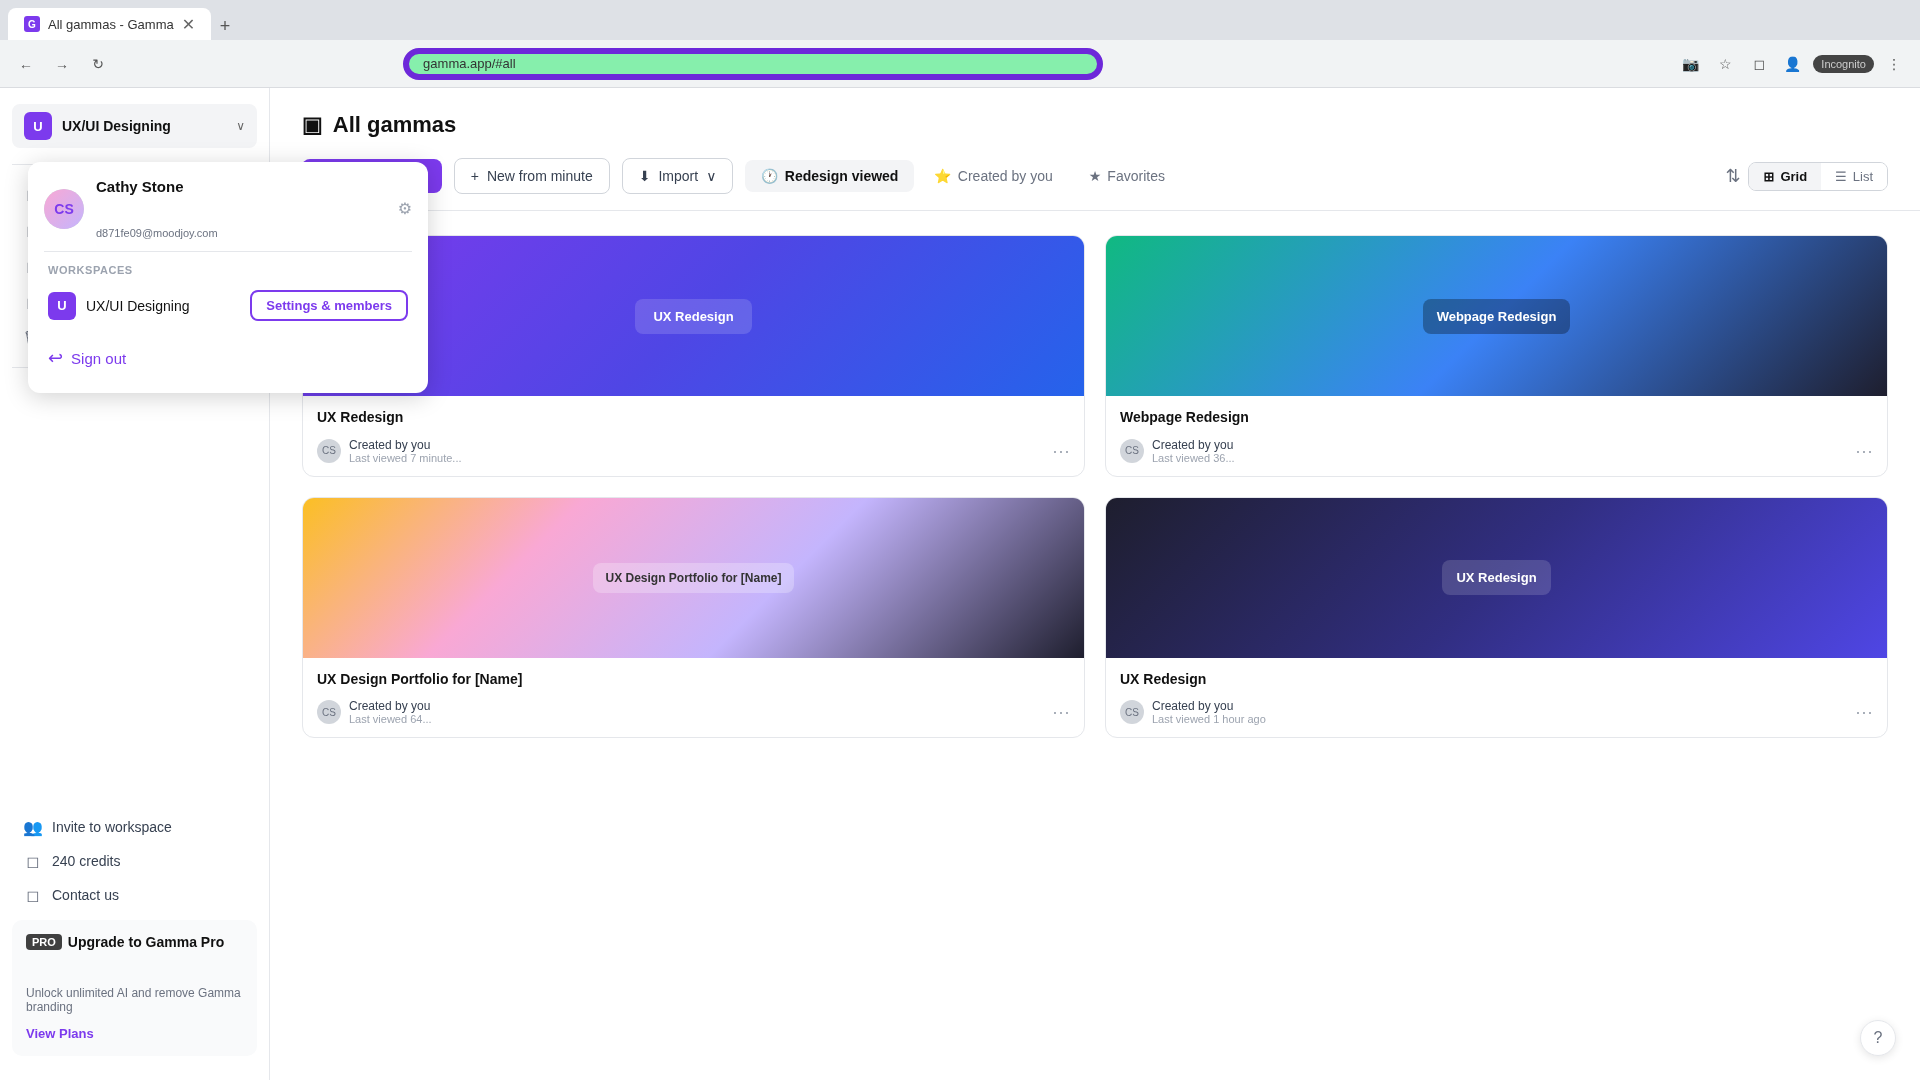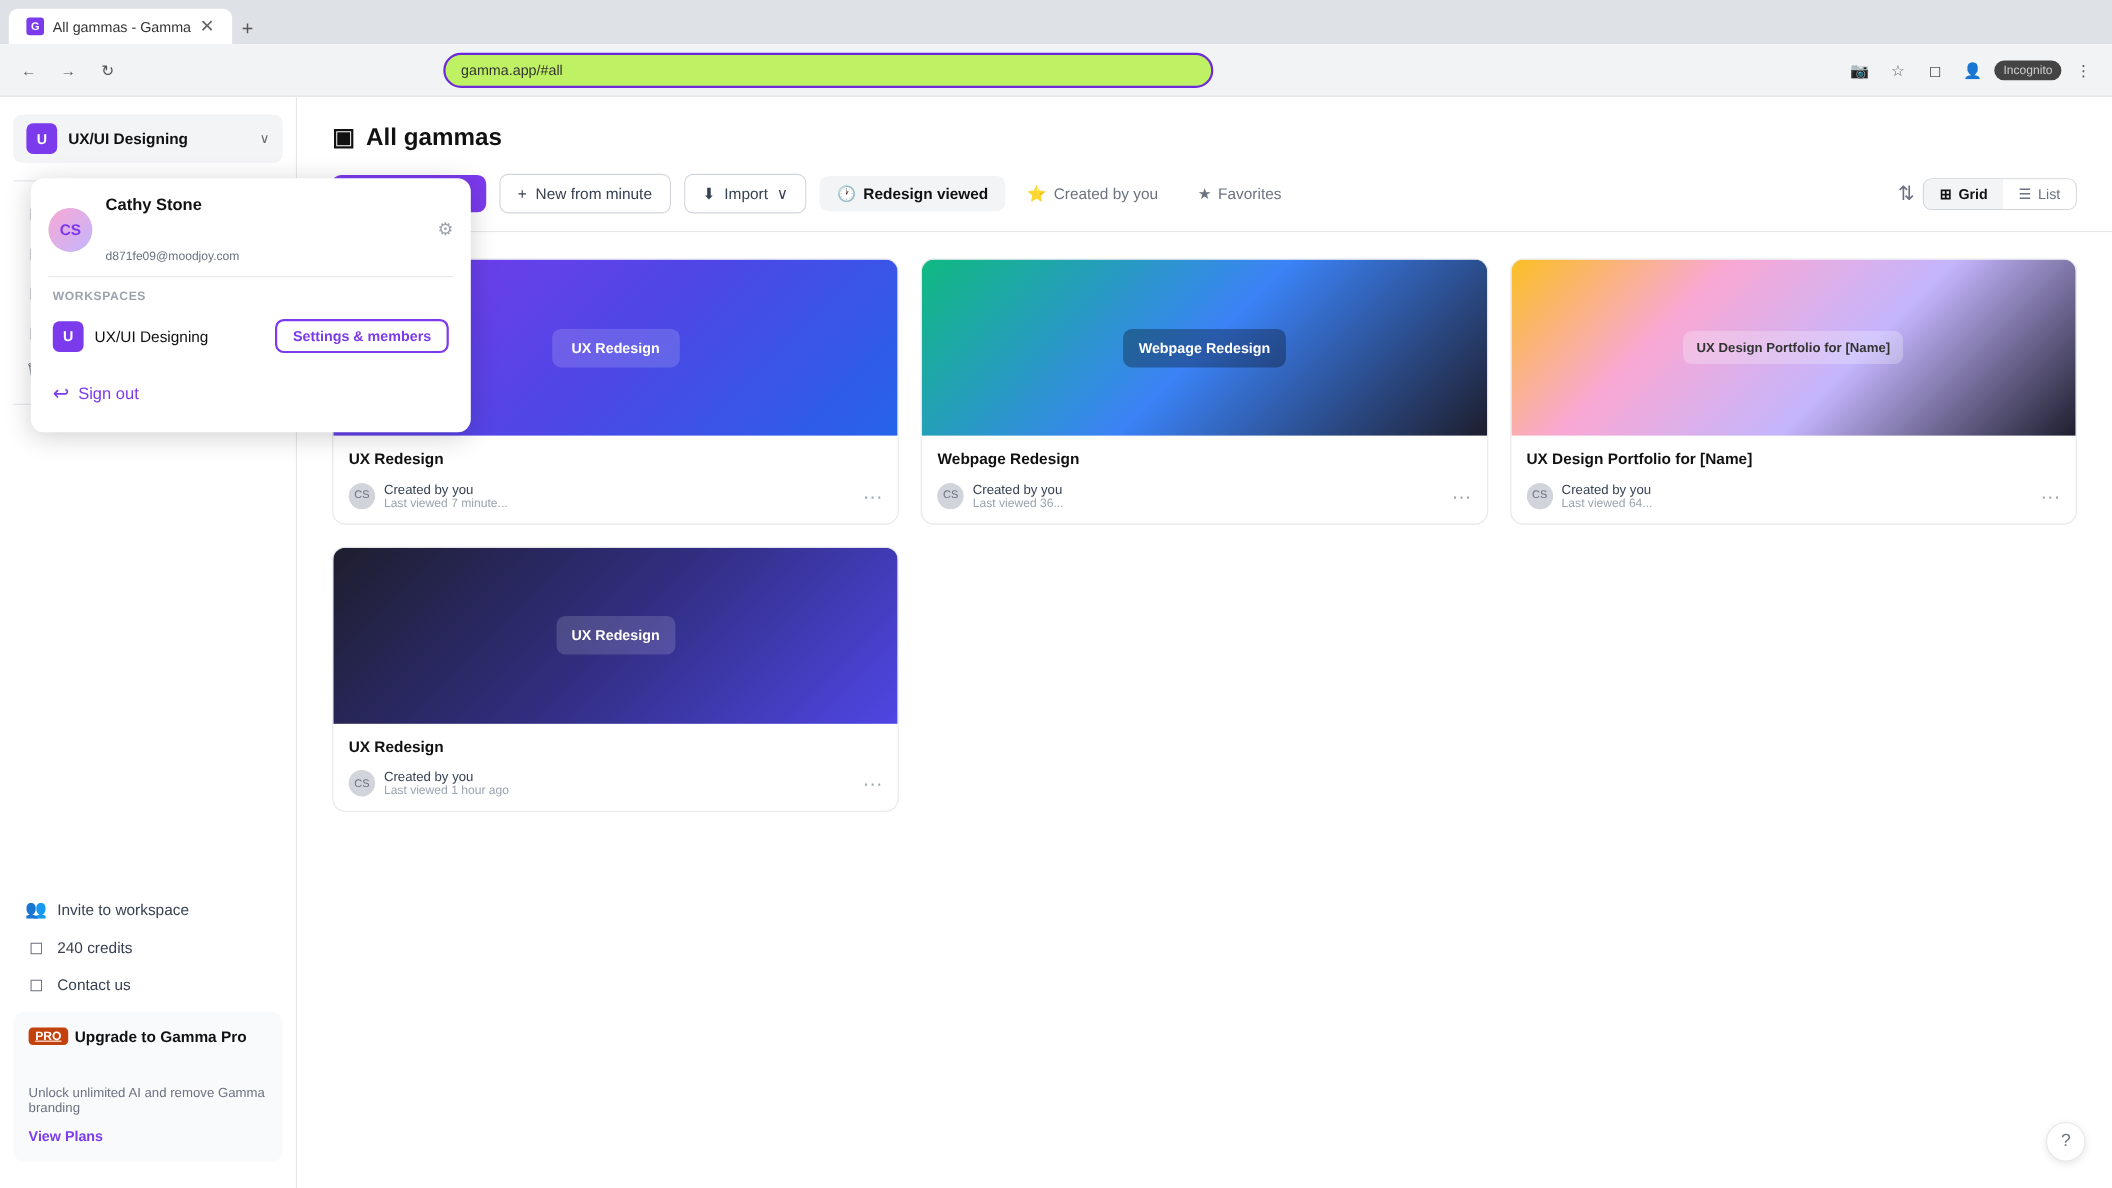--- a/index.html
+++ b/index.html
@@ -8,21 +8,21 @@
     
     .browser-chrome { background: #dee1e6; height: 88px; flex-shrink: 0; }
     .browser-tabs { display: flex; align-items: flex-end; padding: 8px 0 0 8px; height: 40px; }
     .browser-tab { background: #fff; border-radius: 8px 8px 0 0; padding: 0 16px; height: 32px; display: flex; align-items: center; gap: 8px; font-size: 13px; color: #333; min-width: 200px; }
     .browser-tab .favicon { width: 16px; height: 16px; background: #7c3aed; border-radius: 3px; display: flex; align-items: center; justify-content: center; }
     .browser-tab .favicon span { color: white; font-size: 10px; font-weight: bold; }
     .tab-close { margin-left: auto; color: #666; cursor: pointer; font-size: 16px; }
     .new-tab-btn { width: 28px; height: 28px; display: flex; align-items: center; justify-content: center; color: #555; font-size: 18px; }
     .browser-nav { background: #f1f3f4; height: 48px; display: flex; align-items: center; padding: 0 12px; gap: 8px; border-bottom: 1px solid #dadce0; }
     .nav-btn { width: 28px; height: 28px; display: flex; align-items: center; justify-content: center; color: #555; border-radius: 50%; cursor: pointer; font-size: 14px; }
-    .address-bar { flex: 1; background: #bef264; border: 2px solid #6d28d9; border-radius: 20px; height: 32px; display: flex; align-items: center; padding: 0 14px; font-size: 13px; color: #333; max-width: 700px; margin: 0 auto; }
+    .address-bar { flex: 1; background: #86efac; border: 6px solid #6d28d9; border-radius: 20px; height: 32px; display: flex; align-items: center; padding: 0 14px; font-size: 13px; color: #333; max-width: 700px; margin: 0 auto; }
     .browser-actions { display: flex; align-items: center; gap: 6px; margin-left: auto; }
     .browser-action-btn { width: 28px; height: 28px; display: flex; align-items: center; justify-content: center; color: #555; font-size: 14px; cursor: pointer; }
     .incognito-badge { background: #444; color: #ccc; font-size: 11px; padding: 3px 8px; border-radius: 12px; }
 
     
     .app { display: flex; flex: 1; height: calc(1080px - 88px); background: #fff; overflow: hidden; }
 
     
     .sidebar { width: 270px; background: #fff; border-right: 1px solid #e5e7eb; display: flex; flex-direction: column; padding: 16px 12px; flex-shrink: 0; overflow-y: auto; }
     .workspace-header { display: flex; align-items: center; justify-content: space-between; padding: 8px 12px; border-radius: 8px; cursor: pointer; margin-bottom: 8px; background: #f3f4f6; }
@@ -51,21 +51,21 @@
 
     
     .sidebar-nav { display: flex; flex-direction: column; gap: 2px; padding: 4px 0; }
     .nav-item { display: flex; align-items: center; gap: 10px; padding: 8px 12px; border-radius: 8px; cursor: pointer; color: #374151; font-size: 14px; }
     .nav-icon { width: 18px; height: 18px; display: flex; align-items: center; justify-content: center; font-size: 16px; color: #6b7280; }
     .sidebar-divider { height: 1px; background: #e5e7eb; margin: 8px 0; }
     .sidebar-bottom { margin-top: auto; padding-top: 12px; }
     .credits-item { display: flex; align-items: center; gap: 10px; padding: 8px 12px; color: #374151; font-size: 14px; cursor: pointer; border-radius: 8px; }
     .pro-upgrade { background: #f9fafb; border-radius: 10px; padding: 14px; margin: 8px 0; }
     .pro-badge { display: flex; align-items: center; gap: 6px; margin-bottom: 6px; }
-    .pro-label { background: #c2410c; color: white; font-size: 11px; font-weight: 700; padding: 2px 6px; border-radius: 4px; text-decoration: underline; }
+    .pro-label { background: #404040; color: white; font-size: 11px; font-weight: 700; padding: 2px 6px; border-radius: 4px; }
     .pro-title { font-size: 14px; font-weight: 600; color: #111; }
     .pro-desc { font-size: 12px; color: #6b7280; margin-bottom: 10px; margin-top: 36px; }
     .view-plans-link { color: #7c3aed; font-size: 13px; font-weight: 600; cursor: pointer; text-decoration: none; }
 
     
     .main { flex: 1; display: flex; flex-direction: column; background: #fff; overflow: hidden; }
     .main-header { padding: 24px 32px 0; border-bottom: 1px solid #e5e7eb; }
     .page-title { display: flex; align-items: center; gap: 10px; font-size: 22px; font-weight: 700; color: #111; margin-bottom: 20px; }
     .page-title-icon { font-size: 22px; }
     .toolbar { display: flex; align-items: center; gap: 12px; margin-bottom: 16px; }
@@ -76,21 +76,21 @@
     .tab { padding: 8px 16px; border-radius: 8px; font-size: 14px; font-weight: 500; cursor: pointer; color: #6b7280; display: flex; align-items: center; gap: 6px; }
     .tab.active { background: #f3f4f6; color: #111; font-weight: 600; }
     .tab-icon { font-size: 14px; }
     .view-controls { margin-left: auto; display: flex; align-items: center; gap: 8px; }
     .sort-btn { color: #6b7280; cursor: pointer; font-size: 18px; }
     .view-toggle { display: flex; border: 1px solid #d1d5db; border-radius: 8px; overflow: hidden; }
     .view-btn { padding: 6px 14px; font-size: 13px; font-weight: 500; cursor: pointer; display: flex; align-items: center; gap: 6px; color: #6b7280; background: #fff; border: none; }
     .view-btn.active { background: #f3f4f6; color: #111; font-weight: 600; }
 
     
-    .cards-area { padding: 24px 32px; display: grid; grid-template-columns: repeat(3, 1fr); gap: 20px; overflow-y: auto; }
+    .cards-area { padding: 24px 32px; display: grid; grid-template-columns: repeat(2, 1fr); gap: 20px; overflow-y: auto; }
     .card { border: 1px solid #e5e7eb; border-radius: 12px; overflow: hidden; cursor: pointer; background: #fff; transition: box-shadow 0.15s; }
     .card-thumb { height: 160px; background: #1e1e2e; overflow: hidden; display: flex; align-items: center; justify-content: center; position: relative; }
     .card-thumb-1 { background: linear-gradient(135deg, #7c3aed 0%, #4f46e5 50%, #2563eb 100%); }
     .card-thumb-2 { background: linear-gradient(135deg, #10b981 0%, #3b82f6 50%, #1e1e2e 100%); }
     .card-thumb-3 { background: linear-gradient(135deg, #fbbf24 0%, #f9a8d4 30%, #c4b5fd 60%, #1e1e2e 100%); }
     .card-thumb-4 { background: linear-gradient(135deg, #1e1e2e 0%, #312e81 50%, #4f46e5 100%); }
     .card-body { padding: 12px 14px; }
     .card-title { font-size: 14px; font-weight: 600; color: #111; margin-bottom: 10px; line-height: 1.4; }
     .card-meta { display: flex; align-items: center; justify-content: space-between; }
     .card-user { display: flex; align-items: center; gap: 8px; }

